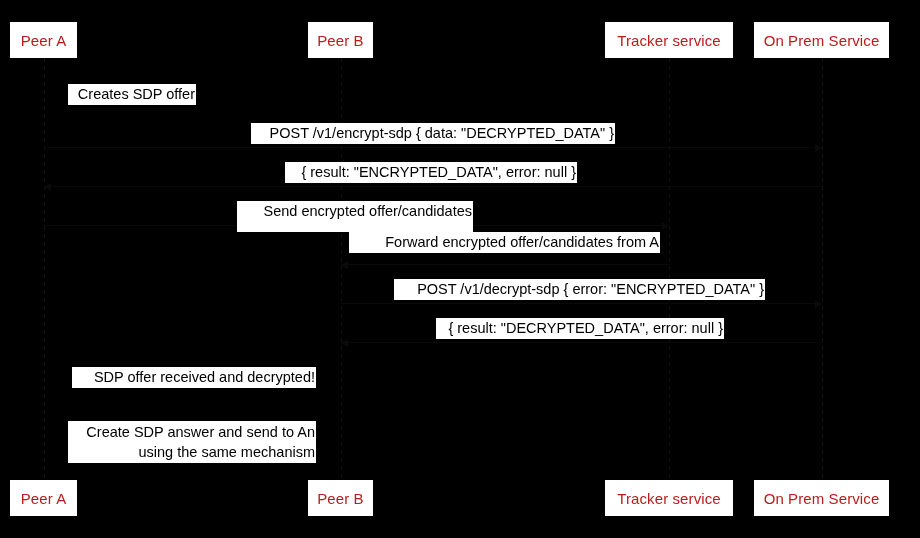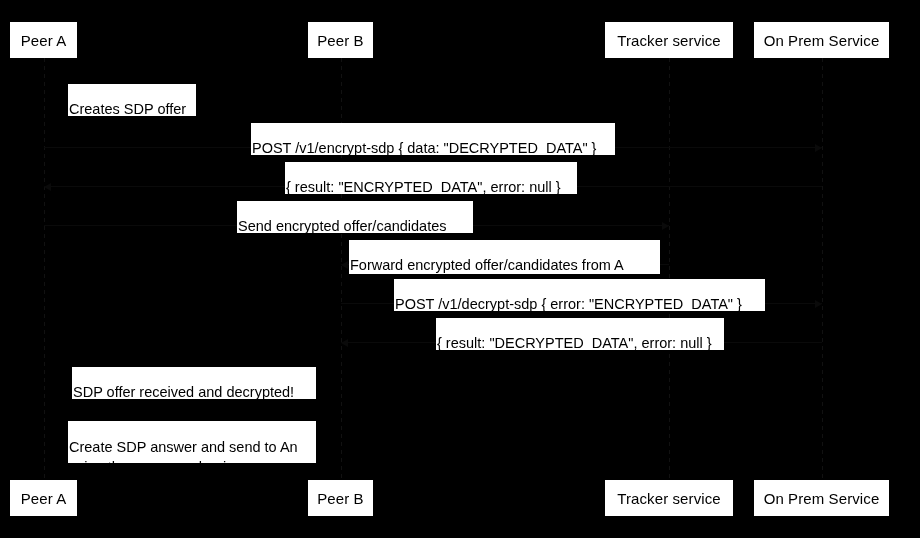--- a/index.html
+++ b/index.html
@@ -21,21 +21,21 @@
     inset: 0;
     width: 920px;
     height: 538px;
   }
   
   .participant {
     position: absolute;
     box-sizing: border-box;
     background: #ffffff;
     border: 1px solid #ffffff;
-    color: #000000;
+    color: #b91c1c;
     font-size: 15px;
     line-height: 1;
     display: flex;
     align-items: center;
     justify-content: center;
     white-space: nowrap;
     letter-spacing: 0.1px;
   }
   
   .lifeline {
@@ -65,22 +65,22 @@
   .msg-arrowhead.right { border-left: 7px solid #0a0a0a; }
   .msg-arrowhead.left  { border-right: 7px solid #0a0a0a; }
   
   .msg-label {
     position: absolute;
     background: #ffffff;
     color: #000000;
     font-size: 14.5px;
     line-height: 19px;
     white-space: pre;
-    text-align: left;
-    padding: 16px 1px;
+    text-align: right;
+    padding: 1px 1px;
     box-sizing: border-box;
   }
   .msg-label.two-line {
     line-height: 20px;
     margin-top: 8px;
   }
 </style>
 </head>
 <body>
 
@@ -117,21 +117,21 @@
       </div>
       <div class="participant" style="left: 754px; top: 22px; width: 135px; height: 36px;">
         <span>On Prem Service</span>
       </div>
     </div>
   <div id="messages">
       <div class="msg-label" style="left: 68px; top: 84px; width: 128px; height: 21px;">Creates SDP offer</div>
       <div class="msg-label" style="left: 251px; top: 123px; width: 364px; height: 21px;">POST /v1/encrypt-sdp { data: "DECRYPTED_DATA" }</div>
       <div class="msg-label" style="left: 285px; top: 162px; width: 292px; height: 21px;">{ result: "ENCRYPTED_DATA", error: null }</div>
       <div class="msg-label" style="left: 237px; top: 201px; width: 236px; height: 31px;">Send encrypted offer/candidates</div>
-      <div class="msg-label" style="left: 349px; top: 240px; width: 311px; height: 34px;">Forward encrypted offer/candidates from A</div>
+      <div class="msg-label" style="left: 349px; top: 232px; width: 311px; height: 21px;">Forward encrypted offer/candidates from A</div>
       <div class="msg-label" style="left: 394px; top: 279px; width: 371px; height: 21px;">POST /v1/decrypt-sdp { error: "ENCRYPTED_DATA" }</div>
       <div class="msg-label" style="left: 436px; top: 318px; width: 288px; height: 21px;">{ result: "DECRYPTED_DATA", error: null }</div>
       <div class="msg-label" style="left: 72px; top: 367px; width: 244px; height: 21px;">SDP offer received and decrypted!</div>
       <div class="msg-label two-line" style="left: 68px; top: 413px; width: 248px; height: 42px;">Create SDP answer and send to An
 using the same mechanism</div>
     </div>
   <div id="participants-bottom">
       <div class="participant" style="left: 10px; top: 480px; width: 67px; height: 36px;">
         <span>Peer A</span>
       </div>

